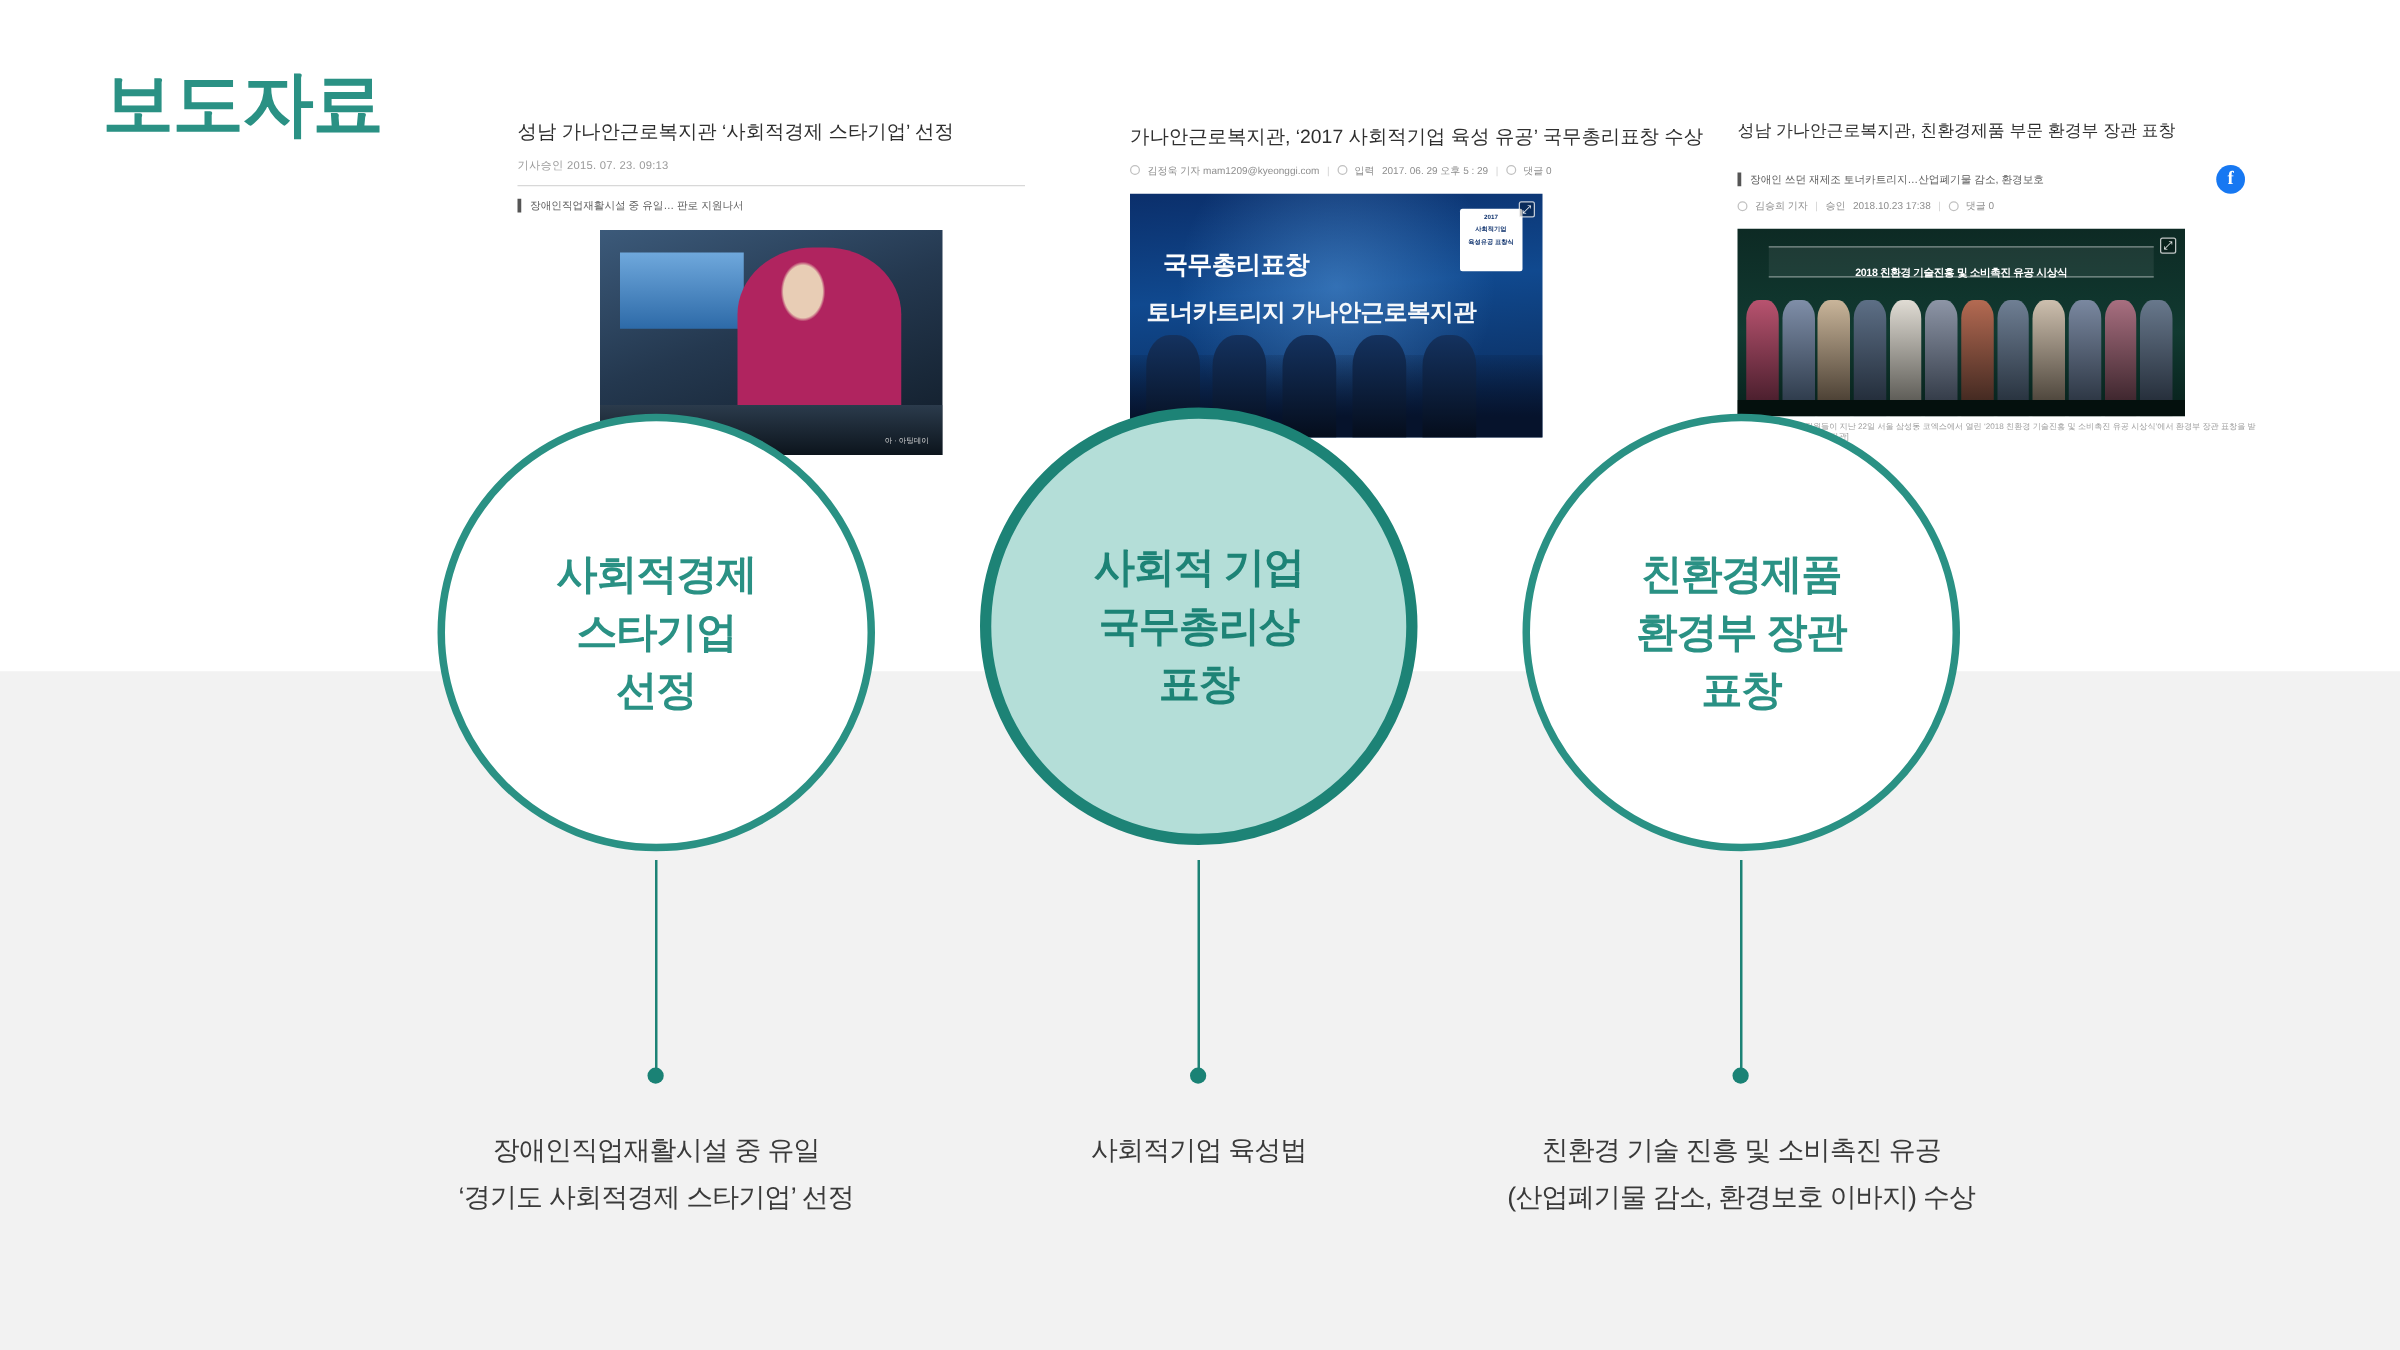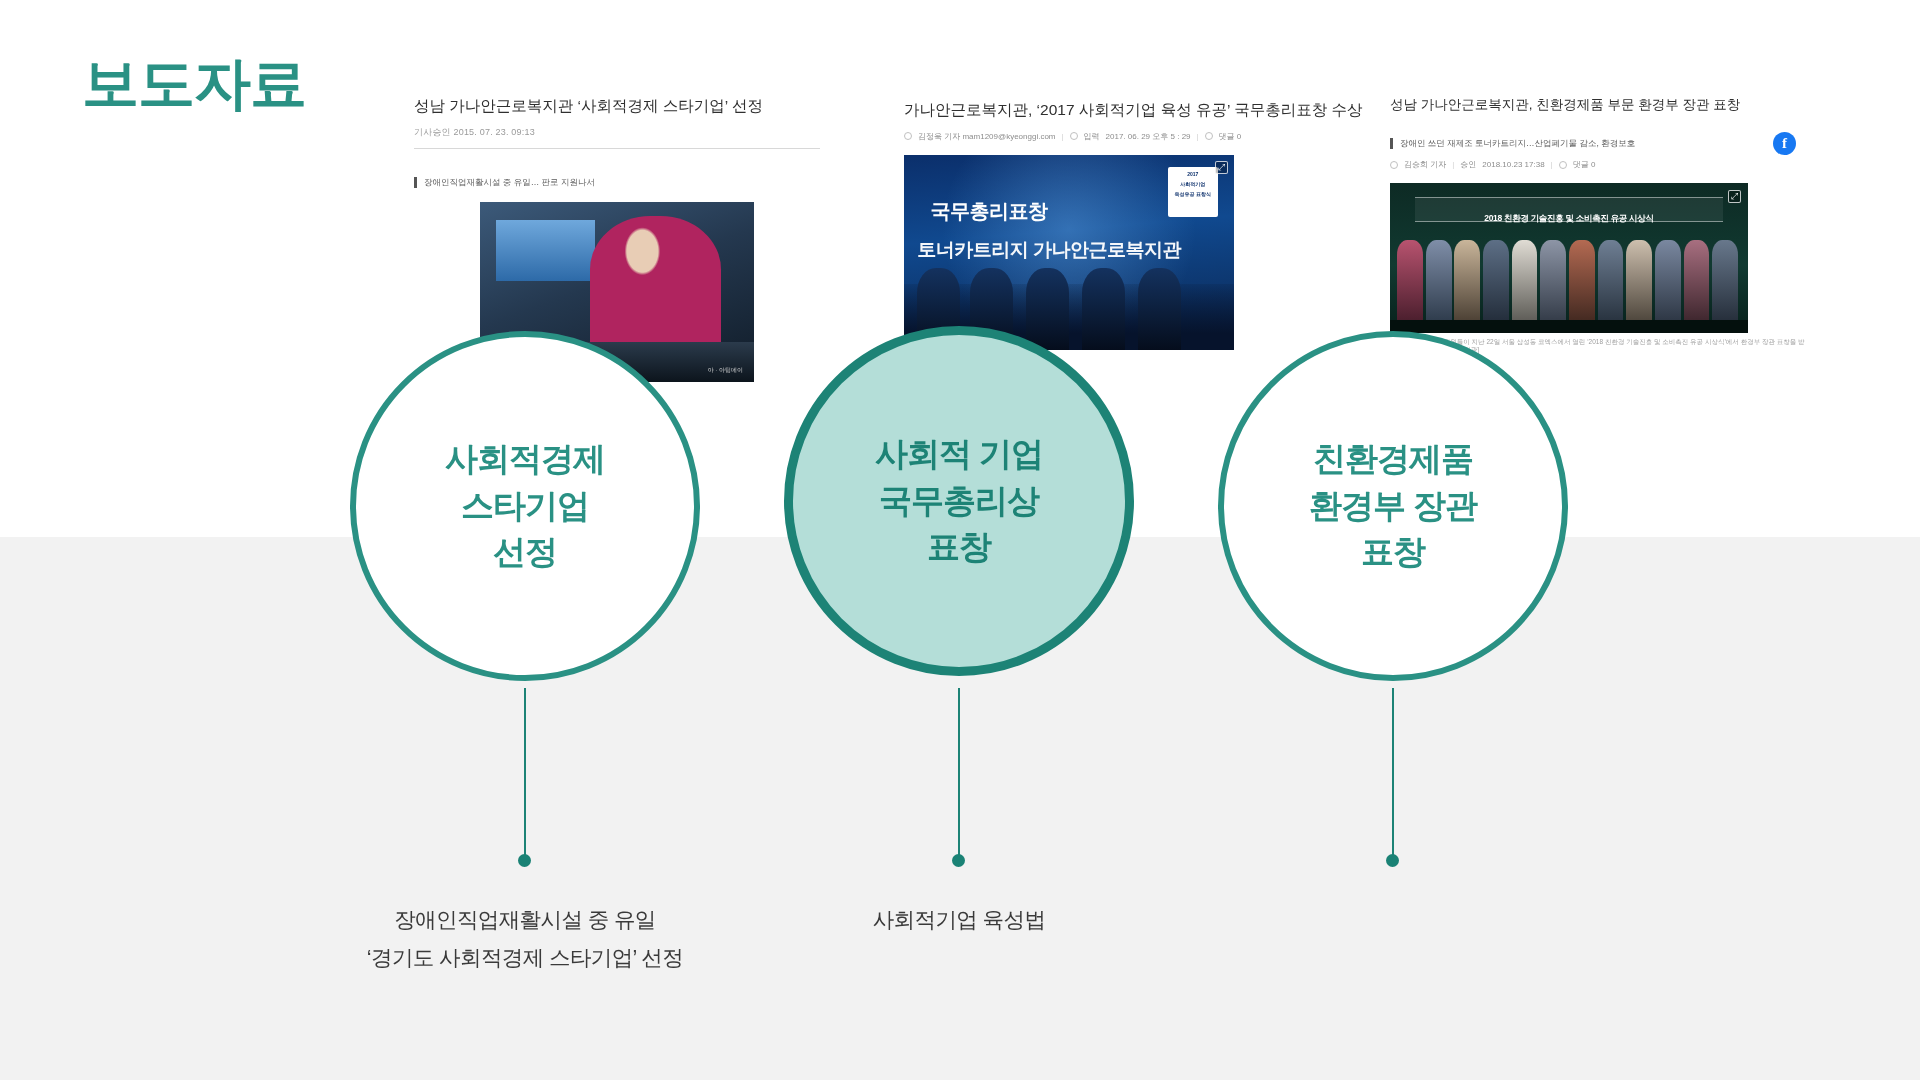--- a/index.html
+++ b/index.html
@@ -26,21 +26,21 @@
   
   .clip { position:absolute; background:#ffffff; }
 
   .clip-head { font-size:15.5px; color:#2f2f2f; line-height:1.35; white-space:nowrap; }
   .clip-head.small { font-size:13.5px; }
 
   .clip-date { font-size:9px; color:#9a9a9a; letter-spacing:.2px; margin-top:9px; white-space:nowrap; }
   .clip-rule { height:1px; background:#d8d8d8; margin-top:9px; }
 
   .clip-sub {
-    font-size:8.5px; color:#5a5a5a; margin-top:28px;
+    font-size:8.5px; color:#5a5a5a; margin-top:10px;
     padding-left:7px; border-left:3px solid #555; line-height:1.3; white-space:nowrap;
   }
 
   .clip-meta {
     display:flex; align-items:center; gap:6px;
     font-size:8px; color:#8d8d8d; margin-top:10px; white-space:nowrap;
   }
   .clip-meta .sep { color:#d2d2d2; }
   .meta-ico {
     width:8px; height:8px; border-radius:50%;
@@ -250,16 +250,18 @@
     </div>
   </div>
 
   <div class="node">
     <div class="circle circle-plain" style="left:1218px; top:331px;">
       <div class="circle-label">친환경제품<br>환경부 장관<br>표창</div>
     </div>
     <div class="stem" style="left:1392px; top:688px; height:170px;"></div>
     <div class="stem-dot" style="left:1386px; top:854px;"></div>
     <div class="caption" style="left:1133px; top:902px;">
+      <div>친환경 기술 진흥 및 소비촉진 유공</div>
+      <div>(산업폐기물 감소, 환경보호 이바지) 수상</div>
     </div>
   </div>
 
 </div>
 
 </body></html>

